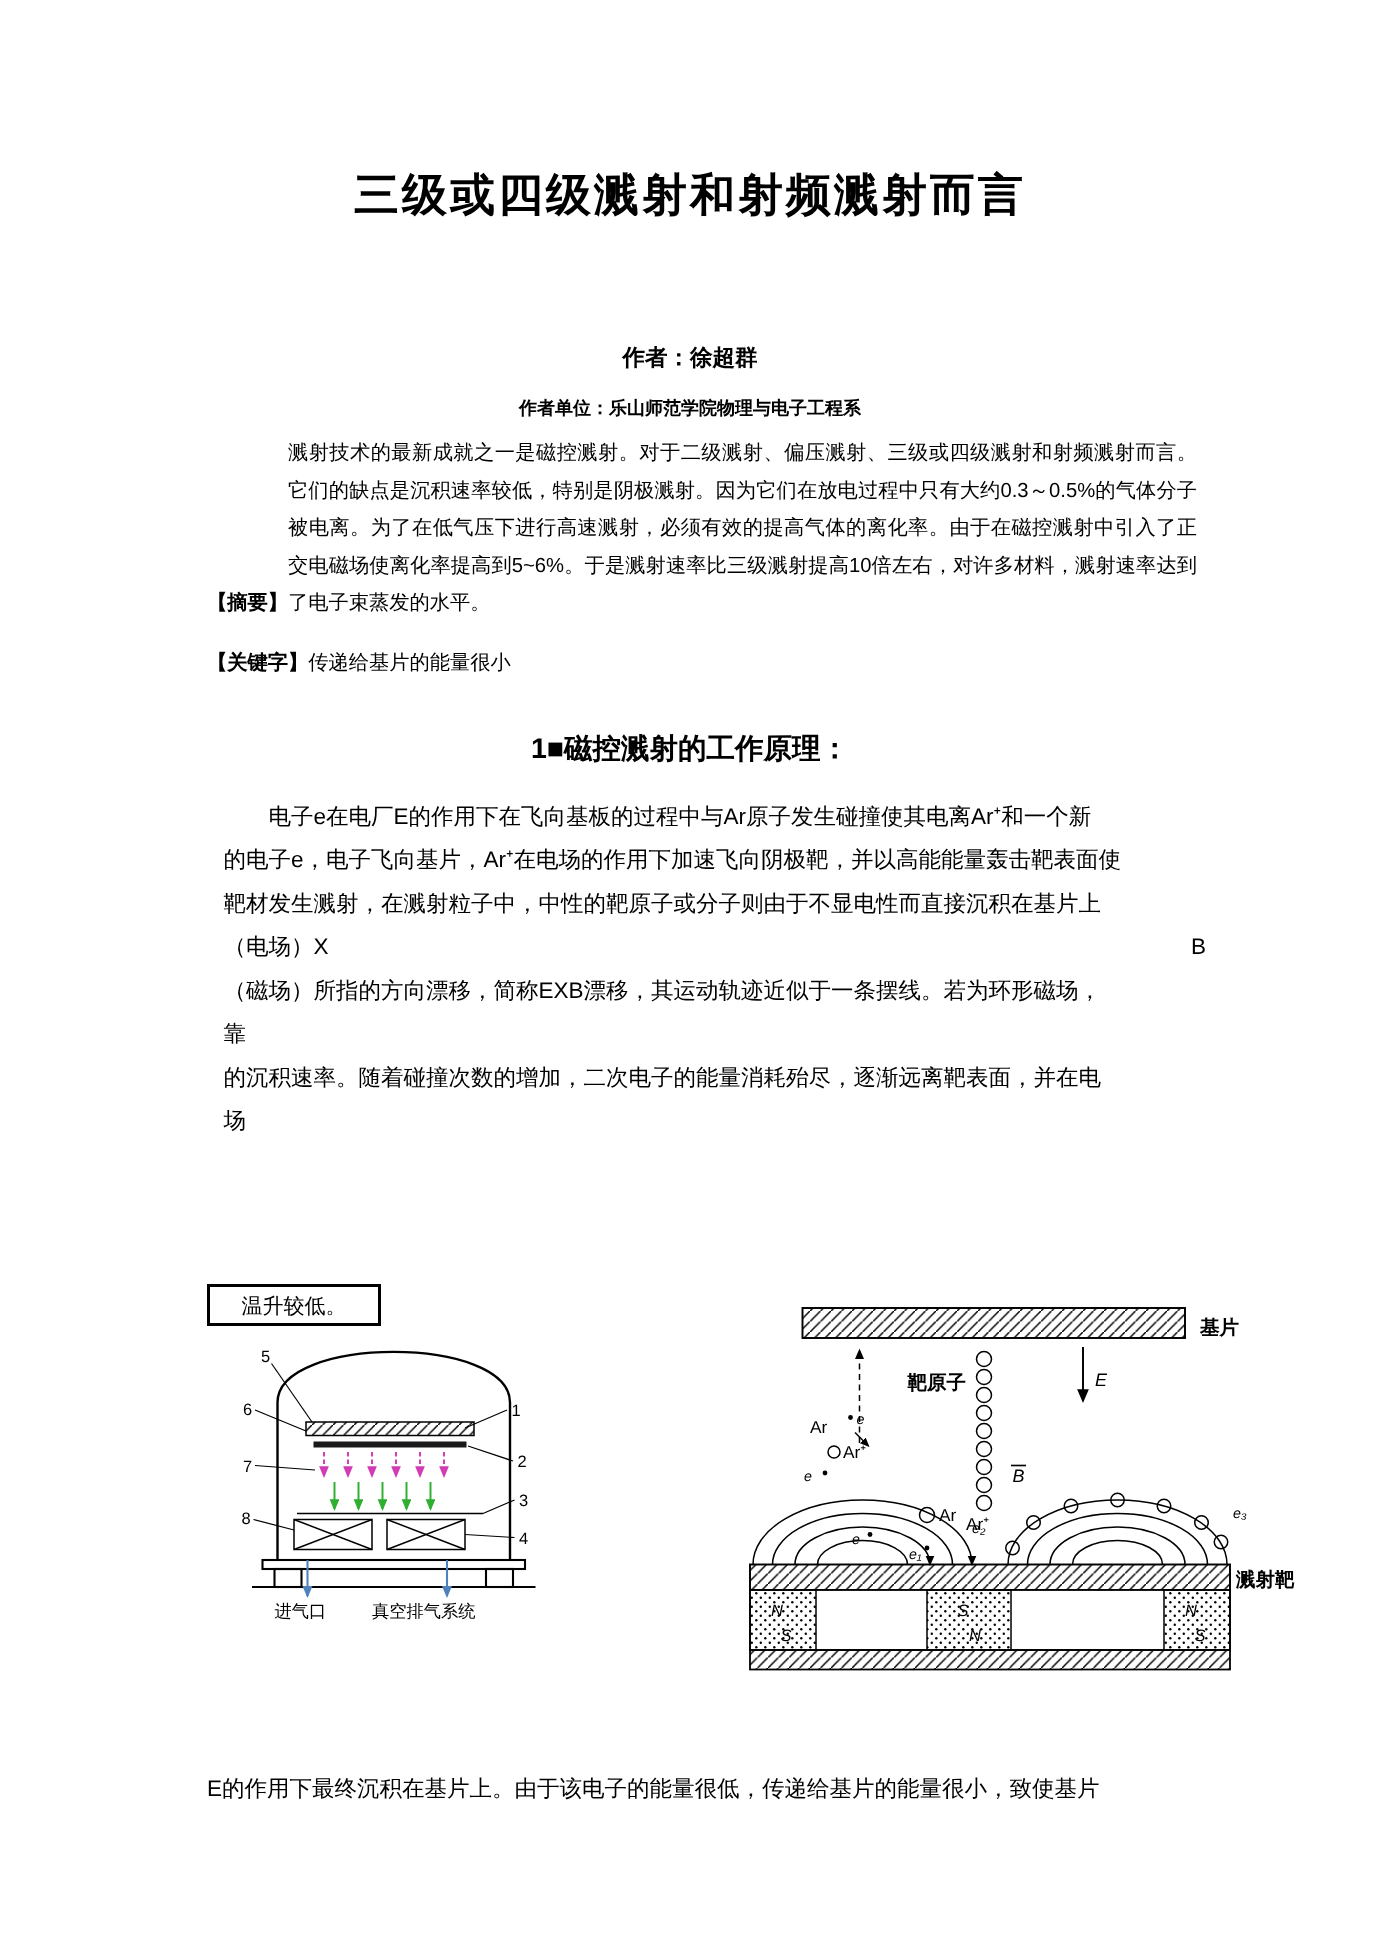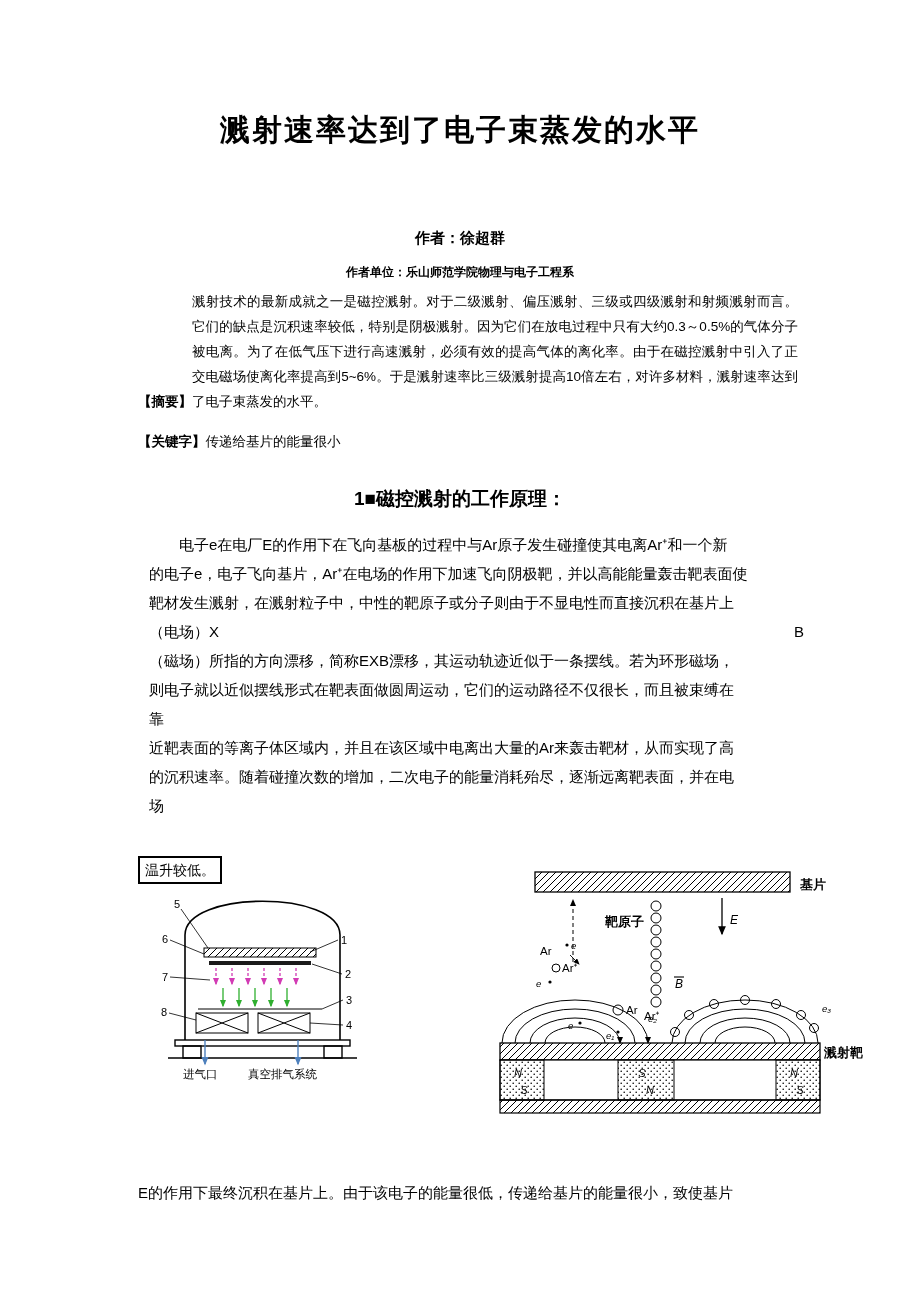--- a/index.html
+++ b/index.html
@@ -38,41 +38,41 @@
     text-align:center; font-size:19px; font-weight:bold;
   }
   .para {
     position:absolute; top:530px; left:149px; width:655px;
     font-size:15px;
   }
   .para .line { height:29px; line-height:29px; white-space:nowrap; }
   .para .line.split { display:flex; justify-content:space-between; }
   .box-note {
     position:absolute; top:856px; left:138px;
-    border:2px solid #000; padding:1px 5px;
+    border:2px solid #000; padding:1px 21px;
     font-size:14px; line-height:22px;
   }
   .fig-left  { position:absolute; top:880px; left:138px; width:230px; height:218px; }
   .fig-right { position:absolute; top:860px; left:470px; width:400px; height:256px; }
   .closing {
     position:absolute; top:1181px; left:138px; width:660px;
     font-size:15px; line-height:24px; white-space:nowrap;
   }
   svg text { font-family:"Liberation Sans", sans-serif; fill:#000; }
   .svg-cn   { font-size:11.5px; }
   .svg-cn-b { font-size:13px; font-weight:bold; }
   .svg-num  { font-size:11px; }
   .svg-sym  { font-size:12px; font-style:italic; }
   .svg-sml  { font-size:9.5px; font-style:italic; }
   .svg-pole { font-size:11px; font-style:italic; }
 </style>
 </head>
 <body>
 
-<div class="title">溅射速率达到了电子束蒸发的水平</div>
+<div class="title">三级或四级溅射和射频溅射而言</div>
 <div class="author">作者：徐超群</div>
 <div class="affiliation">作者单位：乐山师范学院物理与电子工程系</div>
 
 <div class="abstract">
   <span class="label">【摘要】</span>
   <span class="text">溅射技术的最新成就之一是磁控溅射。对于二级溅射、偏压溅射、三级或四级溅射和射频溅射而言。它们的缺点是沉积速率较低，特别是阴极溅射。因为它们在放电过程中只有大约0.3～0.5%的气体分子被电离。为了在低气压下进行高速溅射，必须有效的提高气体的离化率。由于在磁控溅射中引入了正交电磁场使离化率提高到5~6%。于是溅射速率比三级溅射提高10倍左右，对许多材料，溅射速率达到了电子束蒸发的水平。</span>
 </div>
 
 <div class="keywords">
   <span class="label">【关键字】</span><span>传递给基片的能量很小</span>
@@ -82,23 +82,21 @@
 
 <div class="para">
   <div class="line">　　电子e在电厂E的作用下在飞向基板的过程中与Ar原子发生碰撞使其电离Ar⁺和一个新</div>
   <div class="line">的电子e，电子飞向基片，Ar⁺在电场的作用下加速飞向阴极靶，并以高能能量轰击靶表面使</div>
   <div class="line">靶材发生溅射，在溅射粒子中，中性的靶原子或分子则由于不显电性而直接沉积在基片上</div>
   <div class="line split">
     <span>（电场）X</span>
     <span>B</span>
   </div>
   <div class="line">（磁场）所指的方向漂移，简称EXB漂移，其运动轨迹近似于一条摆线。若为环形磁场，</div>
-  <div class="line">则电子就以近似摆线形式在靶表面做圆周运动，它们的运动路径不仅很长，而且被束缚在</div>
   <div class="line">靠</div>
-  <div class="line">近靶表面的等离子体区域内，并且在该区域中电离出大量的Ar来轰击靶材，从而实现了高</div>
   <div class="line">的沉积速率。随着碰撞次数的增加，二次电子的能量消耗殆尽，逐渐远离靶表面，并在电</div>
   <div class="line">场</div>
 </div>
 
 <div class="box-note">温升较低。</div>
 
 <div class="fig-left">
 <svg width="230" height="218" viewBox="0 0 230 218">
   <defs>
     <pattern id="hatchL" width="7" height="7" patternUnits="userSpaceOnUse">

